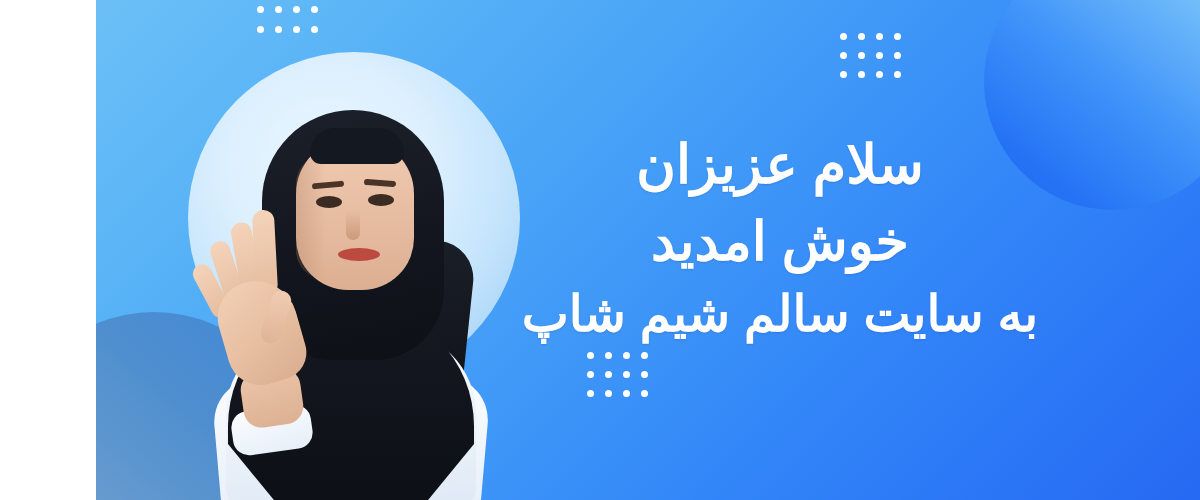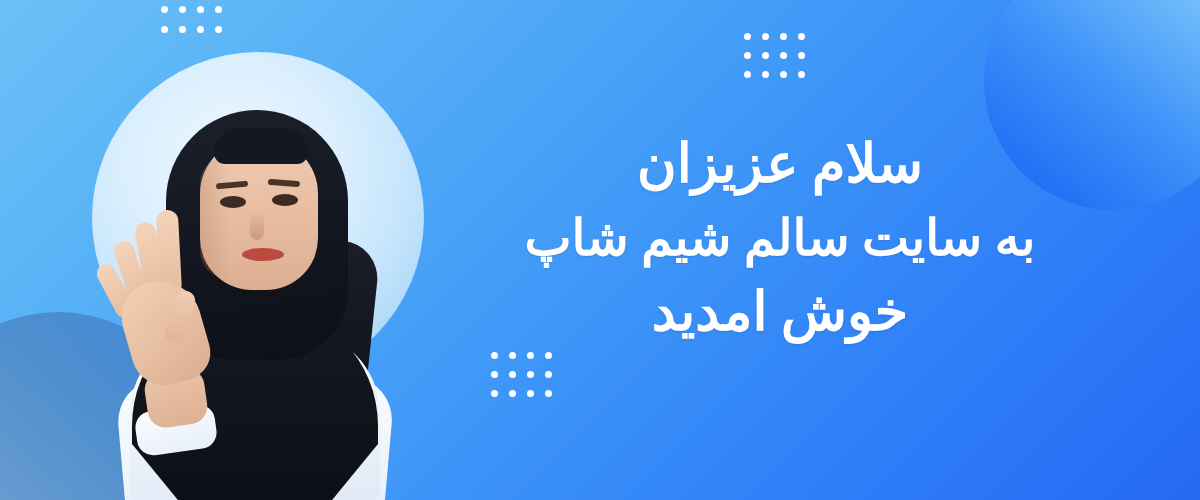--- a/index.html
+++ b/index.html
@@ -3,24 +3,24 @@
 <meta charset="utf-8">
 <style>
   html, body {
     margin: 0;
     padding: 0;
     background: #ffffff;
   }
 
   .banner {
     position: relative;
-    width: 1200px;
+    width: 1104px;
     height: 500px;
     overflow: hidden;
-    font-family: Liberation Serif, serif;
+    font-family: Liberation Sans, sans-serif;
     background: linear-gradient(135deg,
                   #6cc0f7 0%,
                   #5ab4f6 18%,
                   #46a0f7 42%,
                   #3387f8 68%,
                   #2a74f6 88%,
                   #2669f2 100%);
   }
 
   
@@ -308,17 +308,17 @@
     <div class="p-layer finger finger-4"></div>
     <div class="p-layer finger finger-3"></div>
     <div class="p-layer finger finger-2"></div>
     <div class="p-layer finger finger-1"></div>
     <div class="p-layer hand-palm"></div>
     <div class="p-layer thumb"></div>
   </div>
 
   <div class="headline">
     <span class="line line-1">سلام عزیزان</span>
+    <span class="line line-3">خوش امدید</span>
     <span class="line line-2">به سایت سالم شیم شاپ</span>
-    <span class="line line-3">خوش امدید</span>
   </div>
 
 </div>
 
 </body></html>

